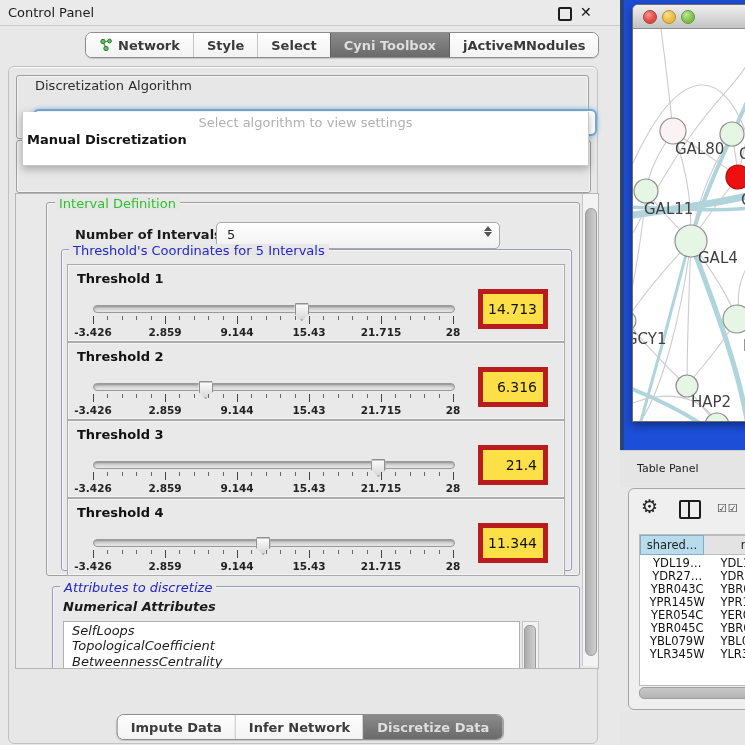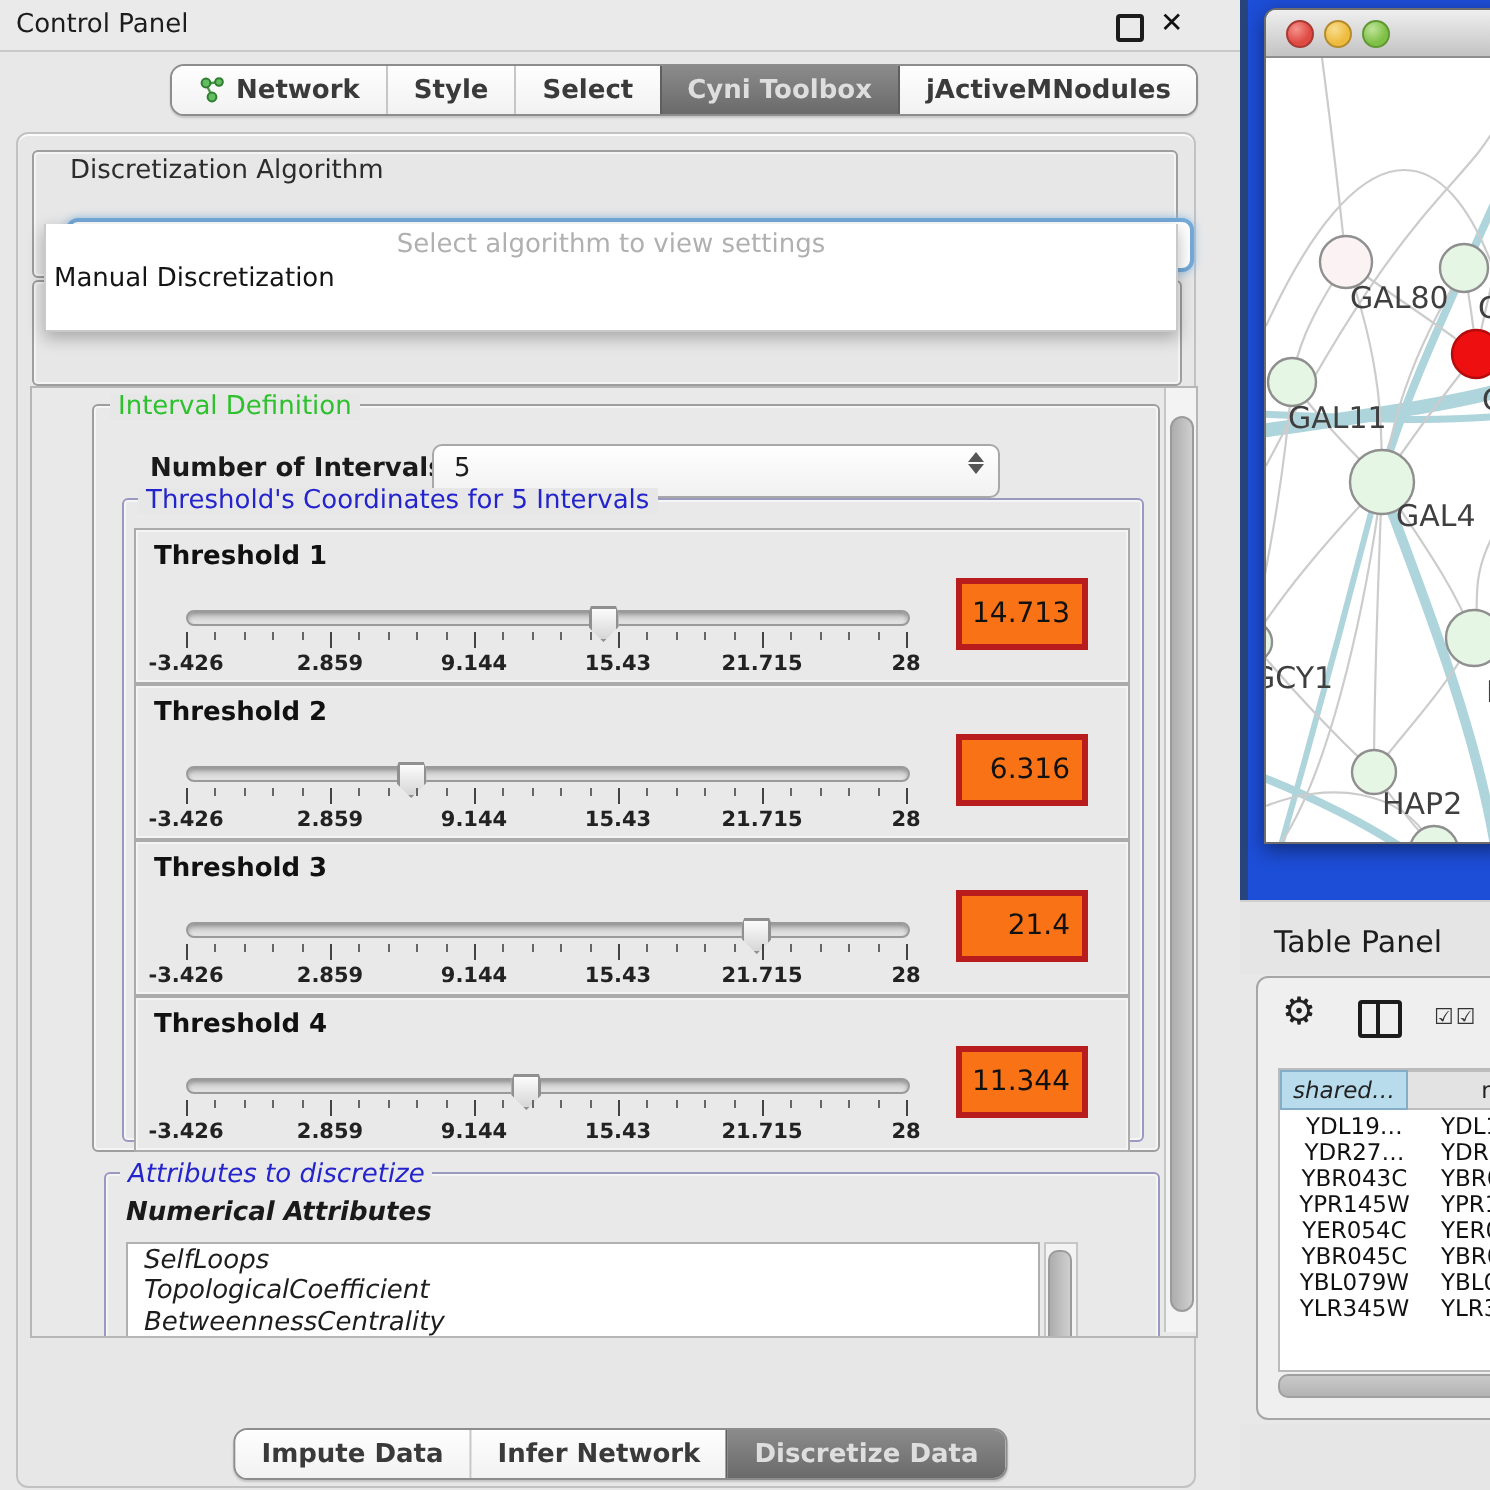--- a/index.html
+++ b/index.html
@@ -39,21 +39,21 @@
   .algo-title{left:14px;top:3px;color:#2c2c2c;}
   .combo-focus{position:absolute;left:16px;top:33px;width:560px;height:23px;background:#fff;
                border:2px solid #74a9d8;border-radius:6px;box-shadow:0 0 5px #8cbbe4;}
   .combo-focus .arrows{right:6px;}
 
   
   .popup{position:absolute;left:5px;top:36px;width:565px;height:53px;background:#fff;
          border:1px solid #c9c9c9;border-top:none;box-shadow:0 3px 8px rgba(0,0,0,.28);z-index:40;}
   .popup .hint{font-size:13px;color:#b0b0b0;text-align:center;padding-top:3px;height:16px;}
   .popup .opt{font-size:13px;color:#141414;padding:1px 0 1px 4px;height:15px;white-space:nowrap;}
-  .popup .opt.b{font-weight:normal;}
+  .popup .opt.b{font-weight:bold;}
 
   
   .td-group{left:7px;top:73px;width:573px;height:51px;}
   .td-title{left:14px;top:-6px;color:#2c2c2c;}
   .combo{position:absolute;background:linear-gradient(#ffffff,#f1f1f1);border:1px solid #a8a8a8;
          border-radius:5px;font-size:13px;color:#1d1d1d;}
   .combo .val{position:absolute;left:10px;top:4px;white-space:nowrap;}
   .arrows{position:absolute;right:7px;top:3px;width:9px;display:flex;flex-direction:column;align-items:center;gap:1px;}
   .arr-up{width:0;height:0;border-left:4px solid transparent;border-right:4px solid transparent;border-bottom:5px solid #555;}
   .arr-dn{width:0;height:0;border-left:4px solid transparent;border-right:4px solid transparent;border-top:5px solid #555;}
@@ -82,21 +82,21 @@
          background:linear-gradient(#bfbfbf,#e9e9e9);box-shadow:inset 0 1px 2px rgba(0,0,0,.25);}
   .thumb{position:absolute;top:-3px;width:15px;height:18px;transform:translateX(-50%);
          background:linear-gradient(#ffffff,#d2d2d2);
          clip-path:polygon(8% 0,92% 0,100% 18%,100% 58%,50% 100%,0 58%,0 18%);
          box-shadow:inset 0 0 0 1.5px #909090;}
   .ticks{position:absolute;left:0;top:14px;width:360px;height:9px;}
   .tick{position:absolute;top:0;width:1px;height:4px;background:#666;}
   .tick.major{height:8px;background:#444;}
   .ticklabels{position:absolute;left:0;top:24px;width:360px;height:12px;}
   .ticklabels span{position:absolute;transform:translateX(-50%);font-size:10.5px;font-weight:bold;color:#222;white-space:nowrap;}
-  .valbox{position:absolute;left:410px;top:24px;width:54px;height:30px;background:#f97316;border:3px solid #b91c1c;
+  .valbox{position:absolute;left:410px;top:24px;width:54px;height:30px;background:#fde047;border:5px solid #b91c1c;
           font-size:14px;color:#111;text-align:right;line-height:30px;padding-right:6px;}
 
   .attr-group{left:36px;top:392px;width:526px;height:140px;border-color:#9a9ac0;font-style:italic;}
   .ag-title{left:7px;top:-6px;color:#2424cc;background:#e9e9e9;}
   .na-label{position:absolute;left:10px;top:12px;font-size:13px;font-weight:bold;color:#1a1a1a;}
   .attr-listbox{position:absolute;left:10px;top:34px;width:455px;height:96px;background:#fff;border:1px solid #b0b0b0;}
   .attr-item{font-size:13px;color:#1d1d1d;padding:1px 0 0 8px;height:14.4px;white-space:nowrap;}
   .attr-vsb{position:absolute;left:469px;top:34px;width:15px;height:96px;background:#f3f3f3;border:1px solid #c6c6c6;}
   .attr-vsb .thumb-v{position:absolute;left:1px;top:3px;width:10px;height:64px;border-radius:5px;
                 background:linear-gradient(90deg,#adadad,#cfcfcf);border:1px solid #9b9b9b;}
@@ -112,31 +112,31 @@
           border-radius:6px 6px 0 0;box-shadow:0 3px 10px rgba(0,0,0,.45);background:#fff;}
   .netwin .wtitle{position:absolute;left:0;top:0;width:100%;height:23px;border-radius:5px 5px 0 0;
           background:linear-gradient(#efefef,#c3c3c3);border-bottom:1px solid #8e8e8e;}
   .light{position:absolute;top:5px;width:12px;height:12px;border-radius:50%;}
   .light.r{left:10px;background:radial-gradient(circle at 35% 30%,#f4938d,#df4a43 60%);border:1px solid #a83a34;}
   .light.y{left:29px;background:radial-gradient(circle at 35% 30%,#f8dd8e,#eebb3f 60%);border:1px solid #b68b2e;}
   .light.g{left:48px;background:radial-gradient(circle at 35% 30%,#c0e49a,#7fc047 60%);border:1px solid #5f9834;}
   .netcontent{position:absolute;left:0;top:24px;width:120px;height:392px;background:#fff;overflow:hidden;}
 
   .tp-headerbar{position:absolute;left:0;top:450px;width:125px;height:36px;background:#e5e5e5;border-top:1px solid #cfcfcf;}
-  .tp-headerbar .t{position:absolute;left:17px;top:11px;font-size:15px;color:#1c1c1c;}
+  .tp-headerbar .t{position:absolute;left:17px;top:11px;font-size:11px;color:#1c1c1c;}
   .tp-subpanel{position:absolute;left:8px;top:488px;width:130px;height:220px;background:#efefef;
                border:1px solid #a6a6a6;border-radius:6px 0 0 6px;}
   .gear{position:absolute;left:12px;top:8px;font-size:19px;color:#222;line-height:19px;}
   .cols-ico{position:absolute;left:50px;top:11px;width:18px;height:15px;border:2px solid #1c1c1c;border-radius:2px;}
   .cols-ico:before{content:"";position:absolute;left:7px;top:0;width:2px;height:15px;background:#1c1c1c;}
   .checks{position:absolute;left:88px;top:13px;font-size:11px;color:#333;letter-spacing:1px;}
   .tp-table{position:absolute;left:10px;top:45px;width:118px;height:150px;background:#fff;border:1px solid #bbb;}
   .tp-head{display:flex;height:20px;}
   .tp-head .h1{width:73px;background:#b9dcec;border:1px solid #84aec8;font-size:11.5px;color:#222;
-               text-align:center;line-height:18px;font-style:italic;}
+               text-align:center;line-height:18px;}
   .tp-head .h2{width:60px;background:#e3e3e3;border:1px solid #bdbdbd;border-left:none;font-size:11.5px;
                color:#222;text-align:right;line-height:18px;padding-right:2px;}
   #tp-rows{position:absolute;left:0;top:21px;width:140px;height:104px;overflow:hidden;}
   .tprow{display:flex;height:13px;font-size:11.5px;color:#111;}
   .tprow .c1{width:75px;text-align:center;white-space:nowrap;}
   .tprow .c2{width:60px;padding-left:6px;white-space:nowrap;}
   .hsb{position:absolute;left:10px;top:198px;width:112px;height:10px;border-radius:5px;
        background:linear-gradient(#c9c9c9,#b3b3b3);border:1px solid #a0a0a0;}
   .below-tp{position:absolute;left:0;top:712px;width:125px;height:33px;background:#e6e6e6;}
 

